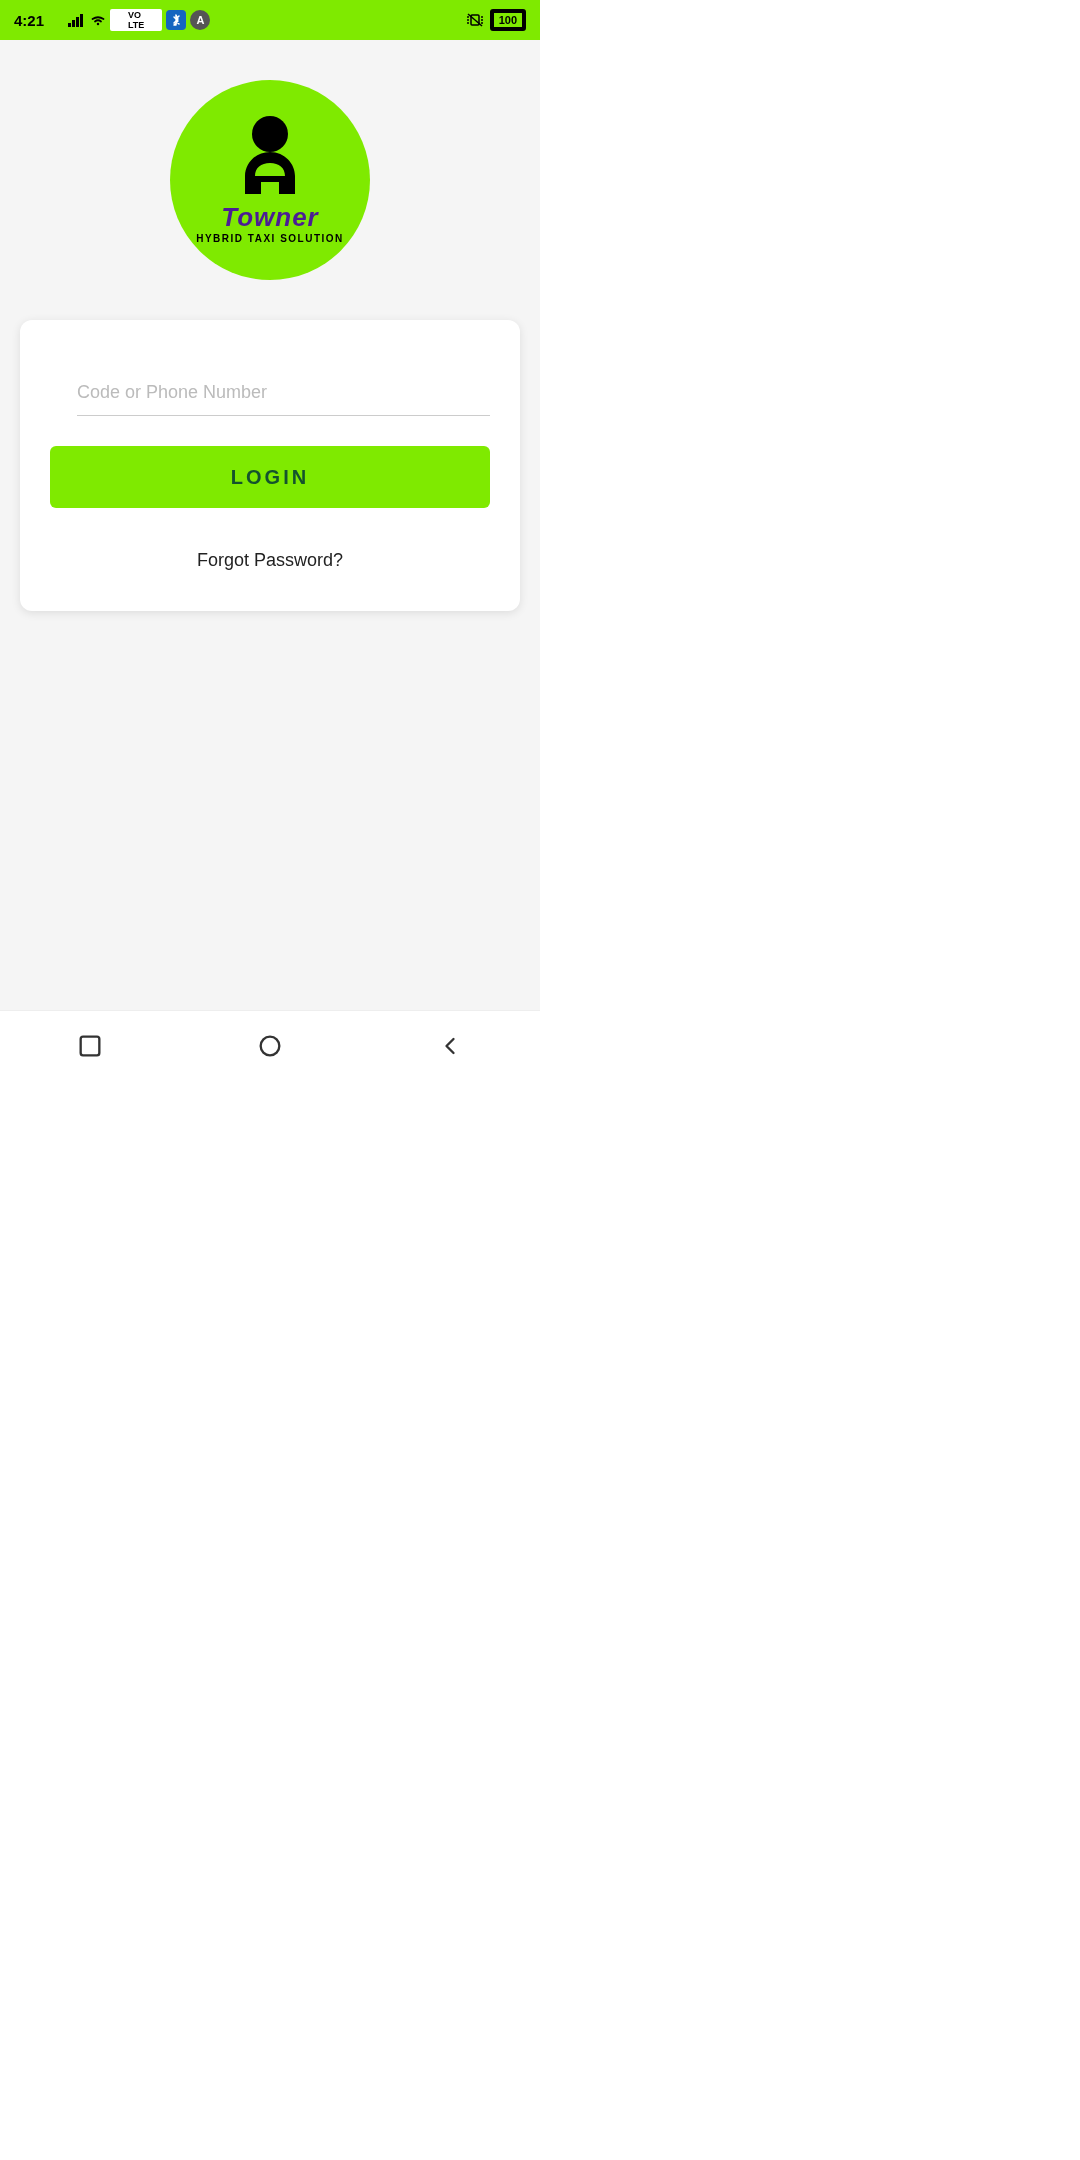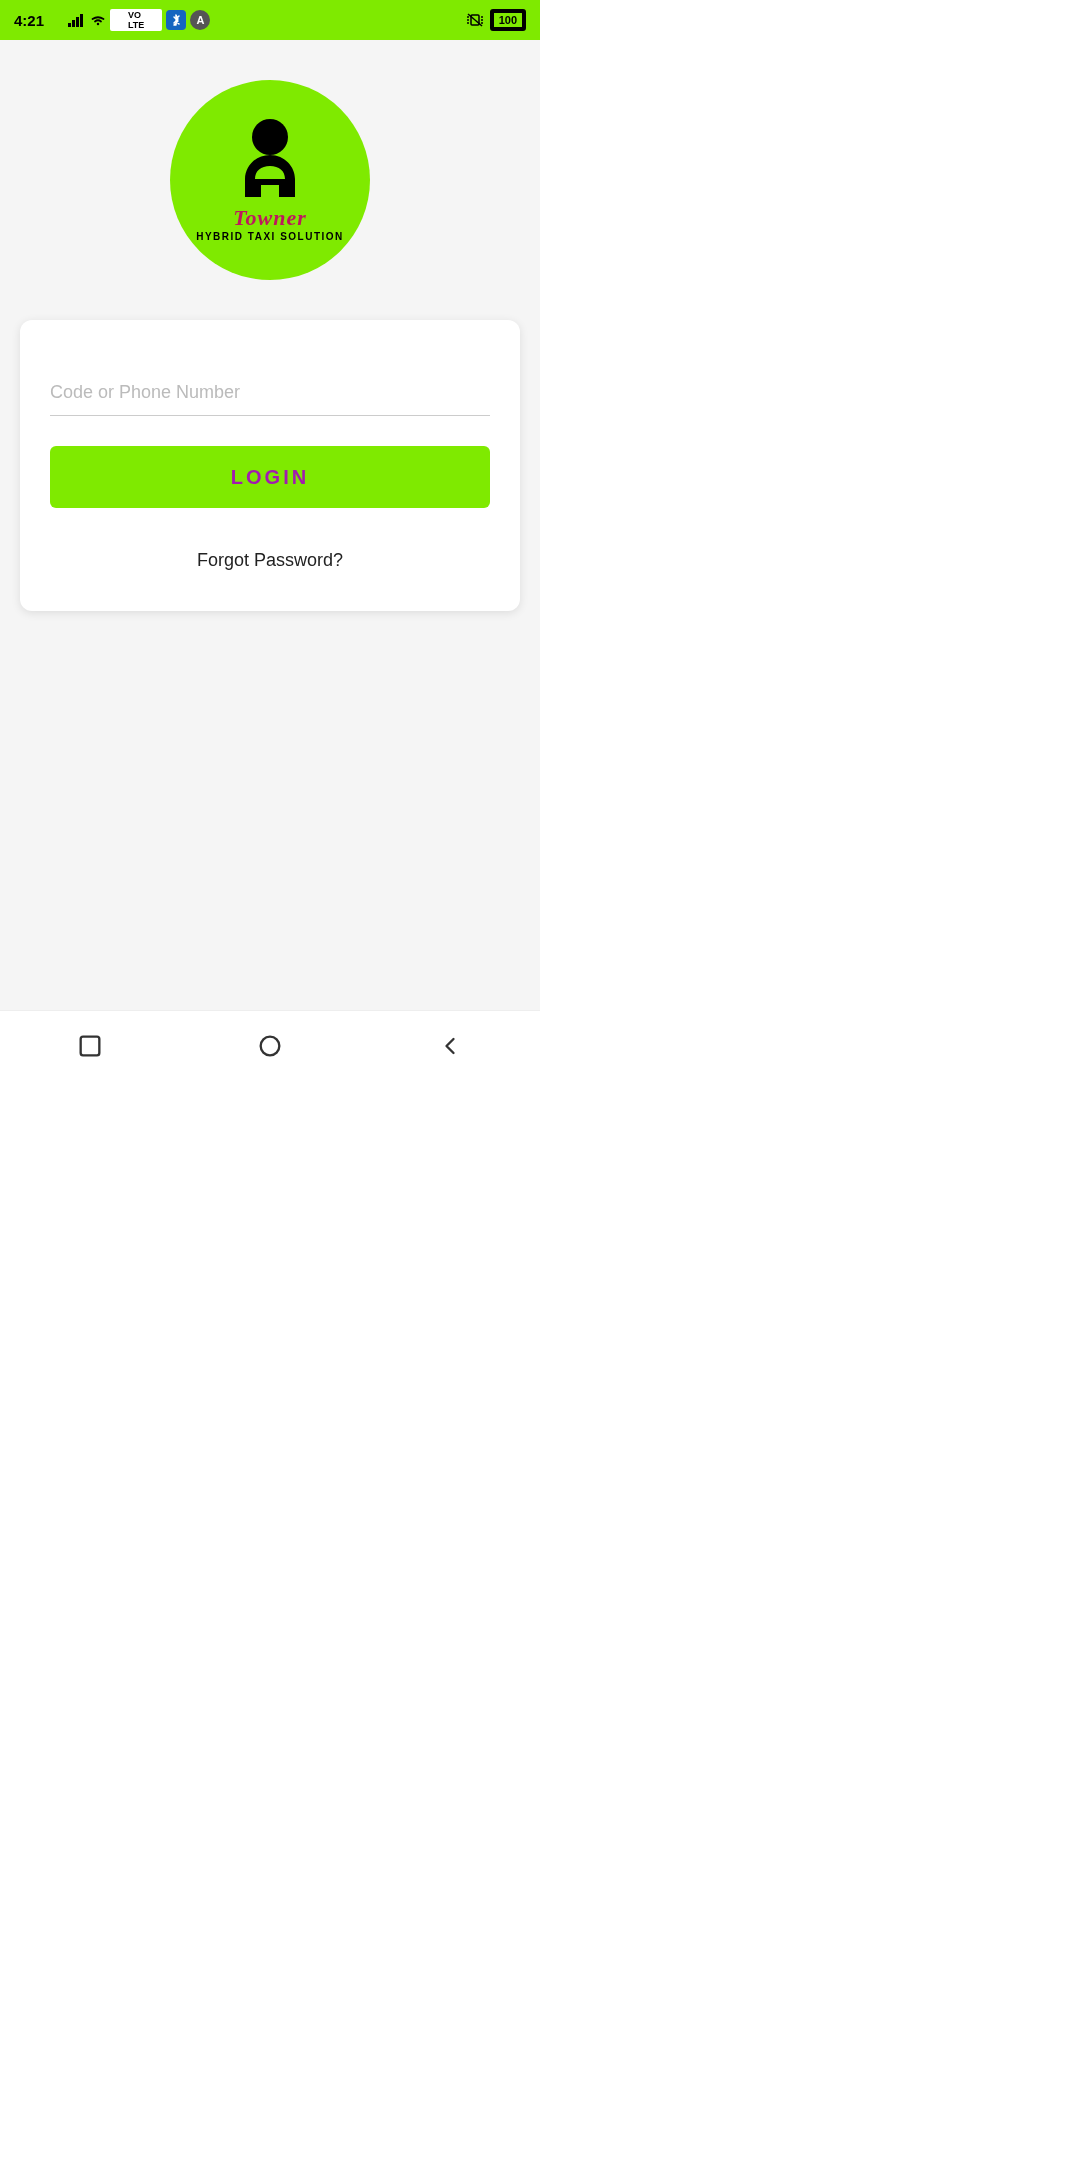--- a/index.html
+++ b/index.html
@@ -110,24 +110,24 @@
       width: 70px;
       height: 50px;
     }
 
     .logo-body svg {
       width: 70px;
       height: 50px;
     }
 
     .logo-text {
-      font-family: Liberation Serif, serif;
-      font-size: 22px;
+      font-family: Liberation Sans, sans-serif;
+      font-size: 26px;
       font-weight: bold;
-      color: #be185d;
+      color: #4c1d95;
       font-style: italic;
       letter-spacing: 1px;
     }
 
     .logo-subtitle {
       font-size: 10px;
       font-weight: bold;
       color: #000;
       letter-spacing: 1.5px;
     }
@@ -145,20 +145,21 @@
     }
 
     .input-group {
       margin-bottom: 30px;
     }
 
     .input-wrapper {
       position: relative;
       display: flex;
       align-items: center;
+      margin-left: 27px;
     }
 
     .text-input {
       width: 100%;
       border: none;
       border-bottom: 1.5px solid #ccc;
       padding: 12px 0;
       font-size: 18px;
       color: #999;
       background: transparent;
@@ -183,21 +184,21 @@
     }
 
     .login-btn {
       width: 100%;
       height: 62px;
       background-color: #7FEA00;
       border: none;
       border-radius: 6px;
       font-size: 20px;
       font-weight: 900;
-      color: #a21caf;
+      color: #14532d;
       letter-spacing: 3px;
       cursor: pointer;
       margin-bottom: 20px;
     }
 
     .forgot-password {
       text-align: center;
       font-size: 18px;
       color: #222;
       cursor: pointer;

